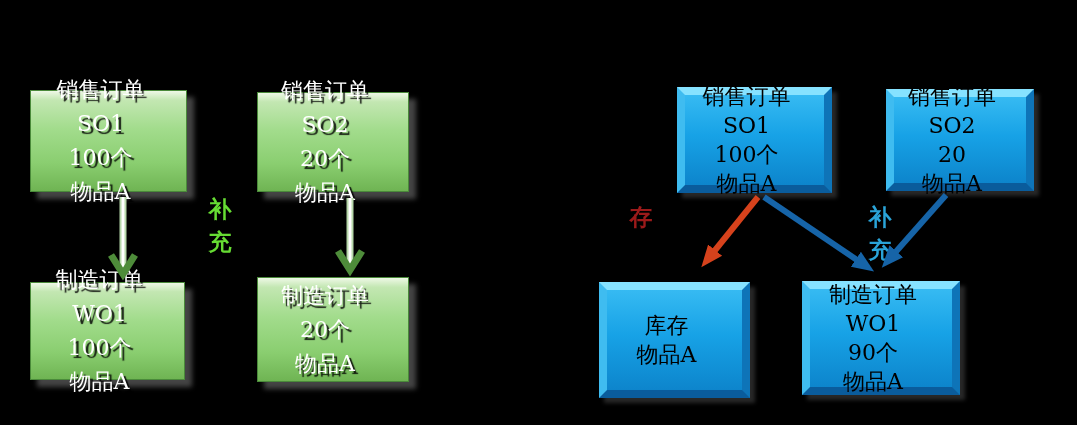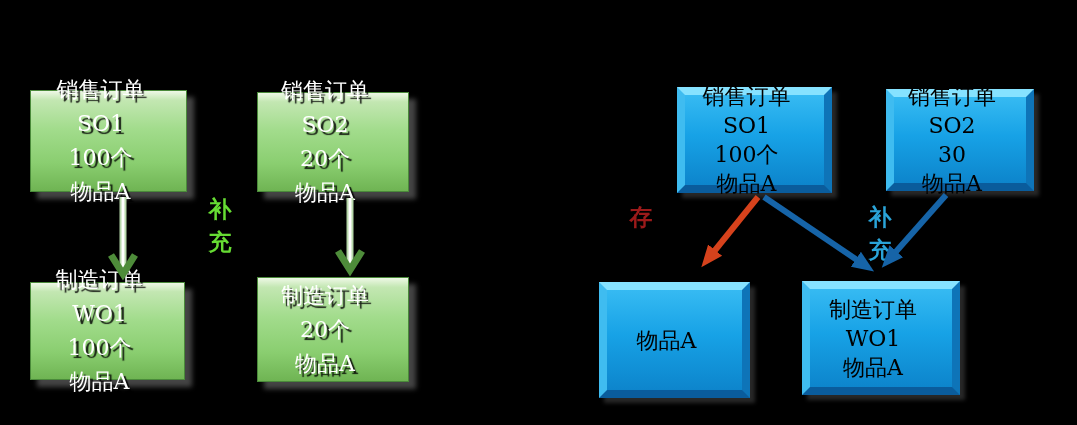--- a/index.html
+++ b/index.html
@@ -91,35 +91,37 @@
       <div>SO1</div>
       <div>100个</div>
       <div>物品A</div>
     </div>
   </div>
 
   <div class="bbox" style="left:886px;top:89px;width:148px;height:102px">
     <div class="btext btxt">
       <div>销售订单</div>
       <div>SO2</div>
-      <div>30</div>
+      <div>20</div>
       <div>物品A</div>
     </div>
   </div>
 
   <div class="bbox" style="left:599px;top:282px;width:151px;height:116px">
     <div class="btext btxt">
+      <div>库存</div>
       <div>物品A</div>
     </div>
   </div>
 
   <div class="bbox" style="left:802px;top:281px;width:158px;height:114px">
     <div class="btext btxt">
       <div>制造订单</div>
       <div>WO1</div>
+      <div>90个</div>
       <div>物品A</div>
     </div>
   </div>
 
   <div class="lbl lbl-red" style="left:596px;top:202px;width:90px">
     <div>存</div>
   </div>
 
   <div class="lbl lbl-cyan" style="left:858px;top:200px;width:44px">
     <div>补</div>

